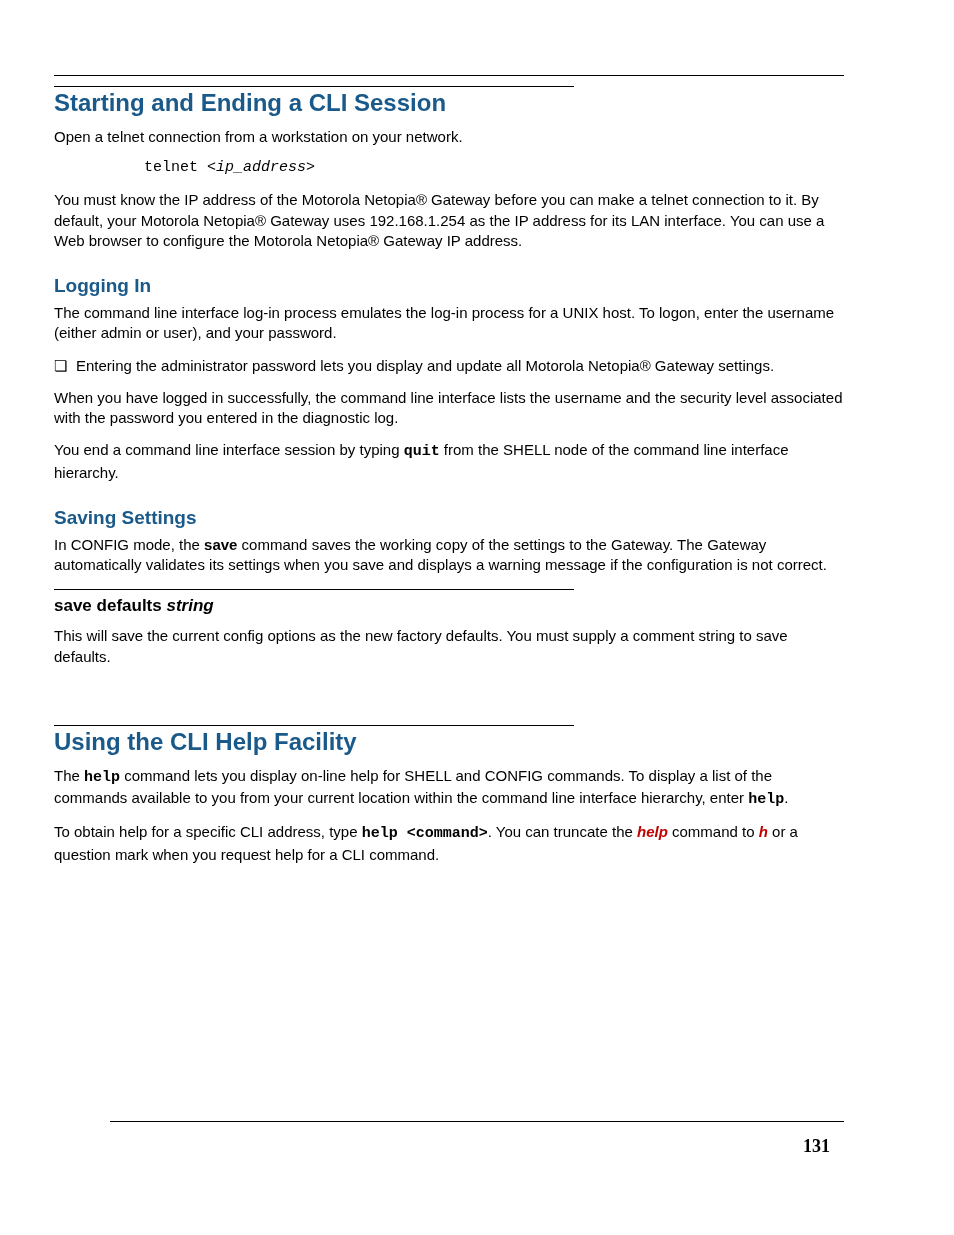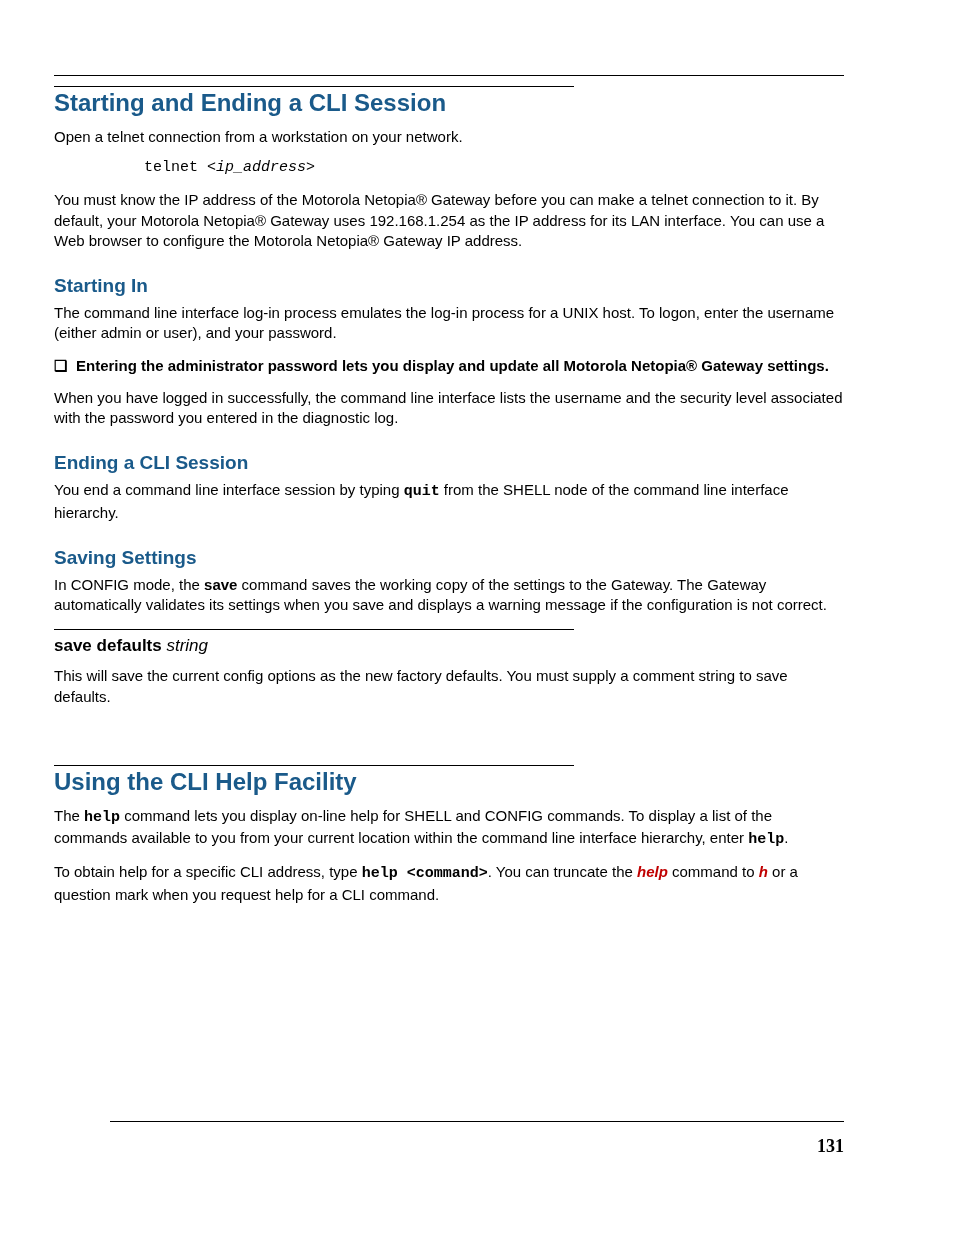--- a/index.html
+++ b/index.html
@@ -41,57 +41,56 @@
     font-size: 19px;
     font-weight: bold;
     margin: 24px 0 6px 0;
   }
   h3 {
     color: #000;
     font-size: 17px;
     font-weight: bold;
     margin: 6px 0 10px 0;
   }
-  h3 .ital { font-style: italic; font-weight: normal; }
+  h3 .ital { font-style: italic; font-weight: bold; }
   p {
     font-size: 15px;
     line-height: 1.35;
     margin: 6px 0 12px 0;
   }
   .code-block {
     font-family: "Courier New", monospace;
     font-size: 15px;
     margin: 10px 0 14px 90px;
   }
   .code-block .ital { font-style: italic; margin-top: 32px; }
   .mono { font-family: "Courier New", monospace; font-weight: bold; margin-top: 6px; }
   .redbold { color: #c00000; font-weight: bold; font-style: italic; }
   ul.boxlist {
     list-style: none;
     padding: 0;
     margin: 12px 0 12px 0;
-    font-weight: bold;
   }
   ul.boxlist li {
     font-size: 15px;
     line-height: 1.35;
     padding-left: 26px;
     text-indent: -26px;
     margin: 4px 0;
   }
   ul.boxlist li::before {
     content: "❏";
     display: inline-block;
     width: 22px;
     text-indent: 0;
   }
   .pagenum {
     position: absolute;
     bottom: 60px;
-    right: 110px;
+    right: 124px;
     font-family: "Times New Roman", serif;
     font-weight: bold;
     font-size: 18px;
   }
   .bottom-rule {
     position: absolute;
     bottom: 95px;
     left: 110px;
     right: 110px;
     border-top: 1.5px solid #000;
@@ -105,28 +104,27 @@
   <div class="top-rule"></div>
 
   <div class="section-rule"></div>
   <h1>Starting and Ending a CLI Session</h1>
   <p>Open a telnet connection from a workstation on your network.</p>
   <div class="code-block">
     <span>telnet &lt;</span><span class="ital">ip_address</span><span>&gt;</span>
   </div>
   <p>You must know the IP address of the Motorola Netopia® Gateway before you can make a telnet connection to it. By default, your Motorola Netopia® Gateway uses 192.168.1.254 as the IP address for its LAN interface. You can use a Web browser to configure the Motorola Netopia® Gateway IP address.</p>
 
-  <h2>Starting In</h2>
+  <h2>Logging In</h2>
   <p>The command line interface log-in process emulates the log-in process for a UNIX host. To logon, enter the username (either admin or user), and your password.</p>
   <ul class="boxlist">
     <li>Entering the administrator password lets you display and update all Motorola Netopia® Gateway settings.</li>
   </ul>
   <p>When you have logged in successfully, the command line interface lists the username and the security level associated with the password you entered in the diagnostic log.</p>
 
-  <h2>Ending a CLI Session</h2>
   <p>
     <span>You end a command line interface session by typing </span><span class="mono">quit</span><span> from the SHELL node of the command line interface hierarchy.</span>
   </p>
 
   <h2>Saving Settings</h2>
   <p>
     <span>In CONFIG mode, the </span><span style="font-weight:bold;">save</span><span> command saves the working copy of the settings to the Gateway. The Gateway automatically validates its settings when you save and displays a warning message if the configuration is not correct.</span>
   </p>
 
   <div class="sub-rule"></div>

